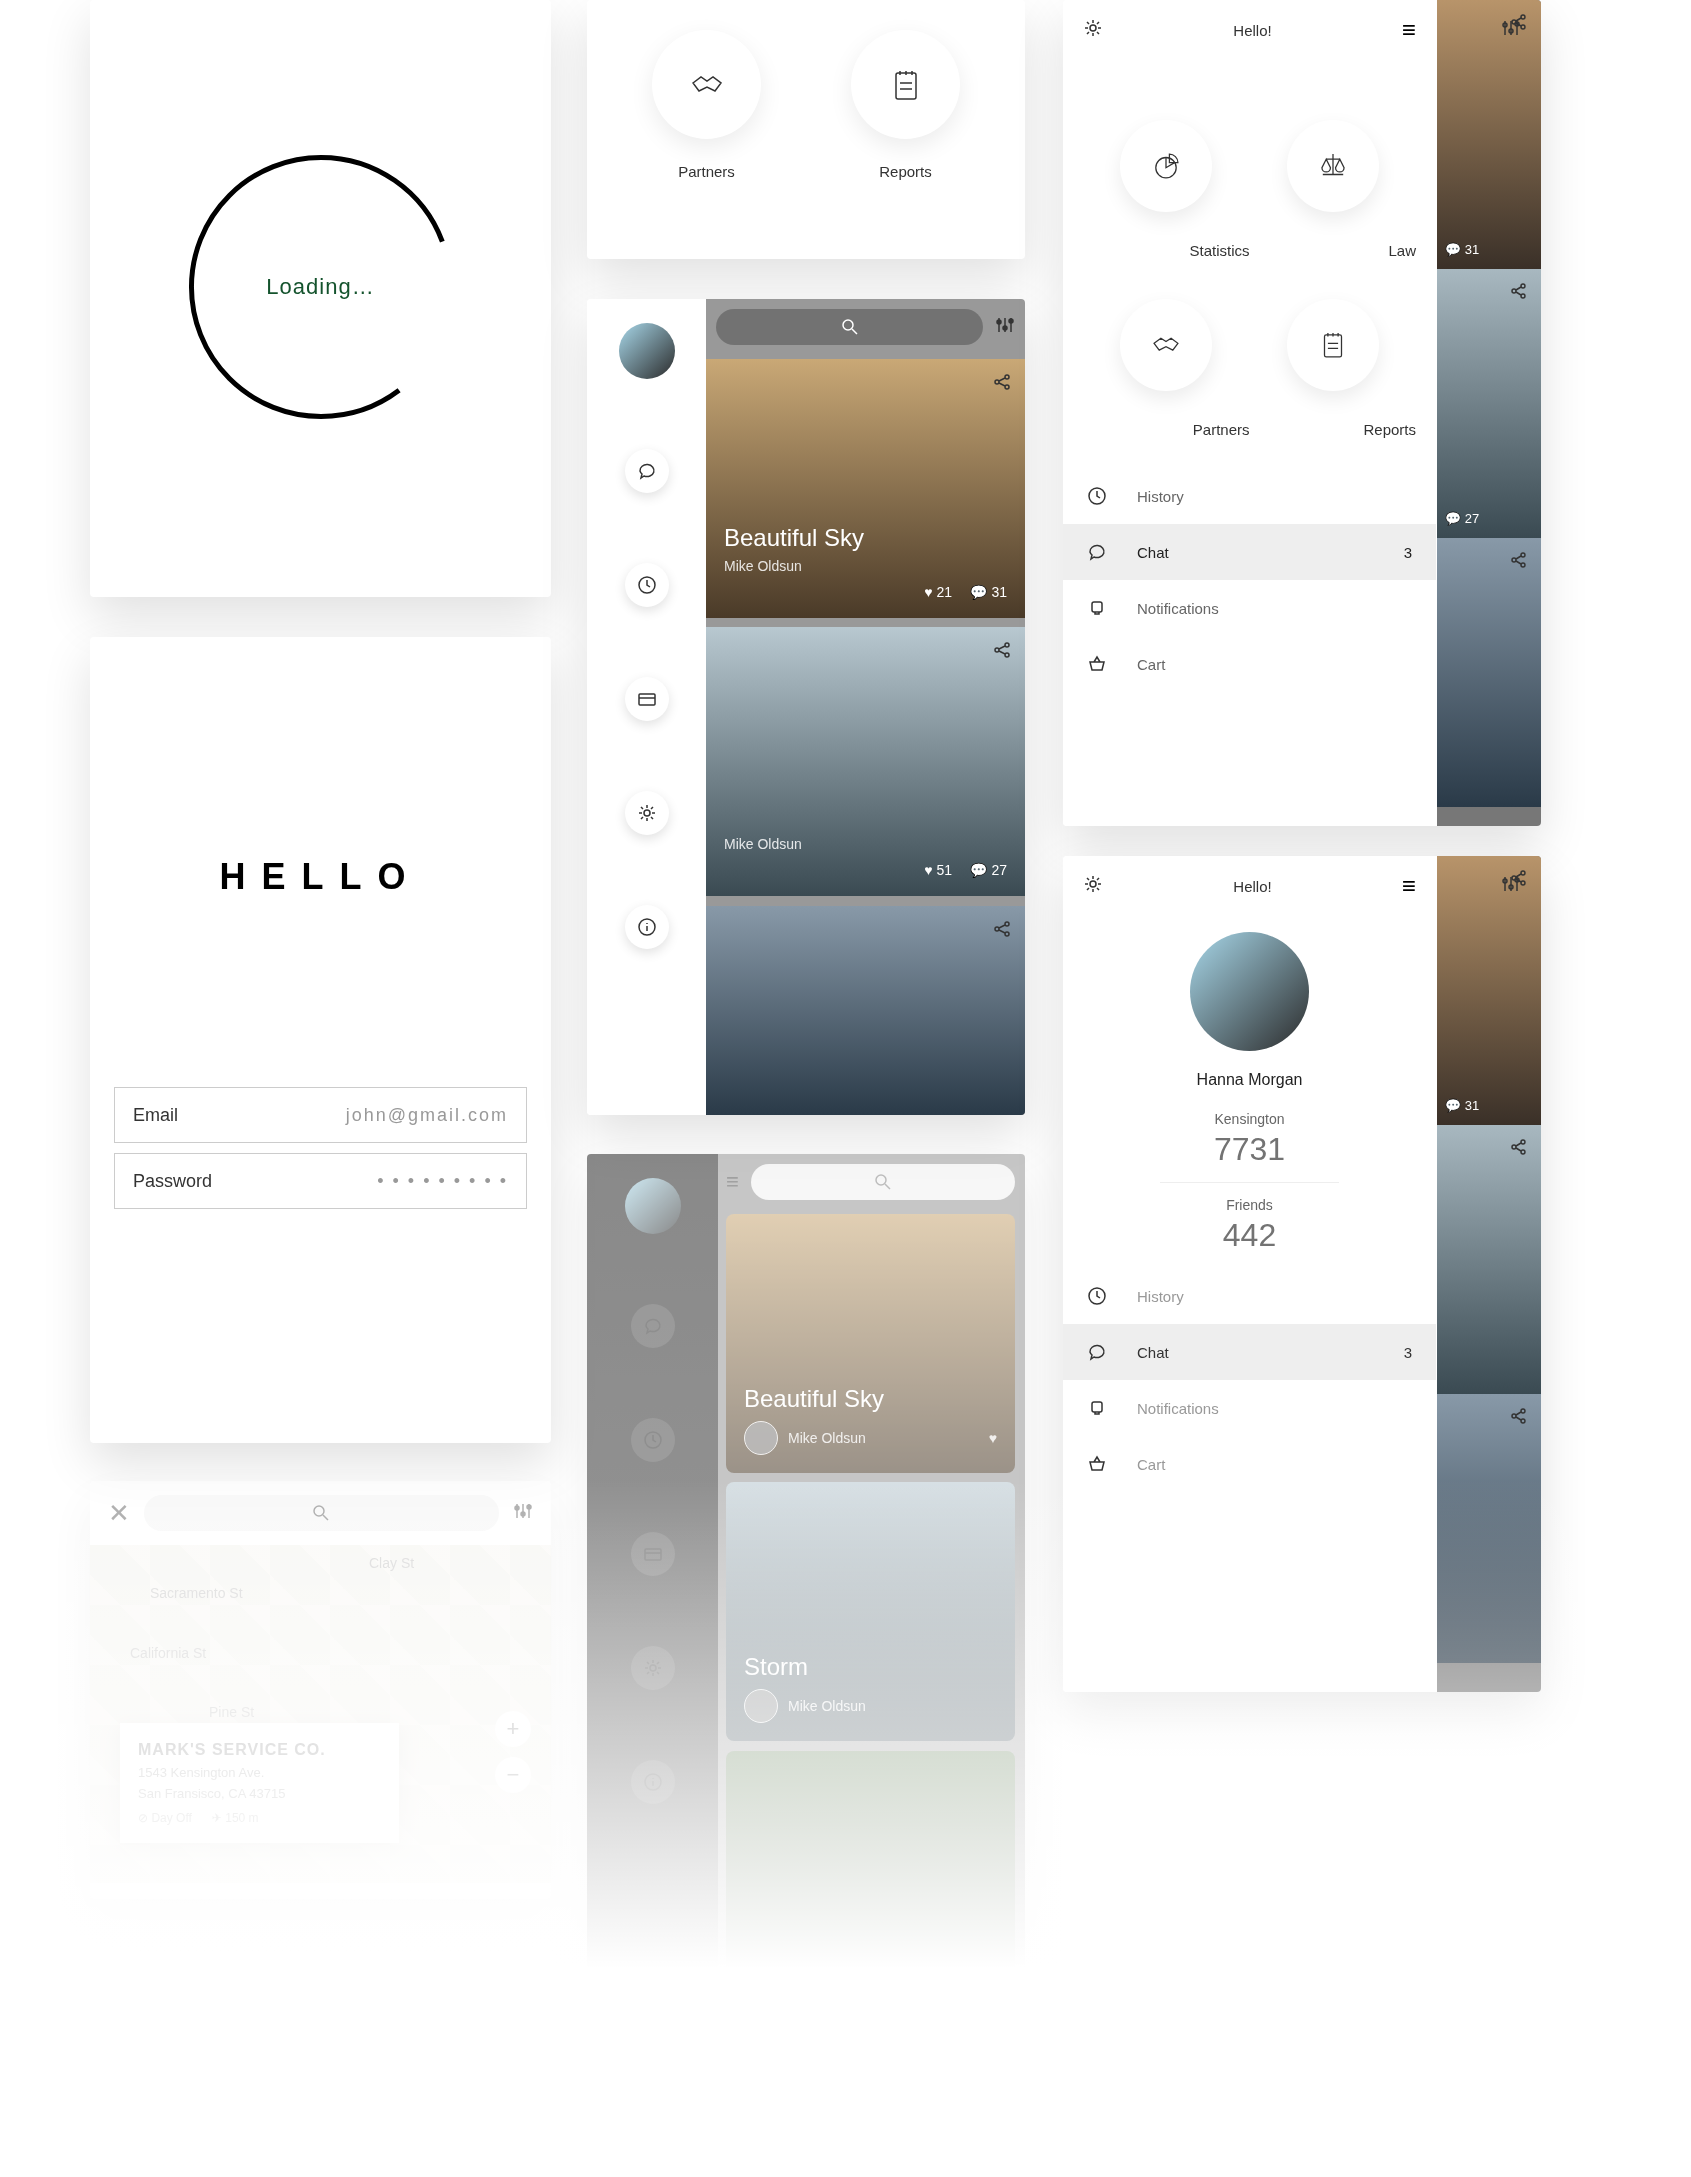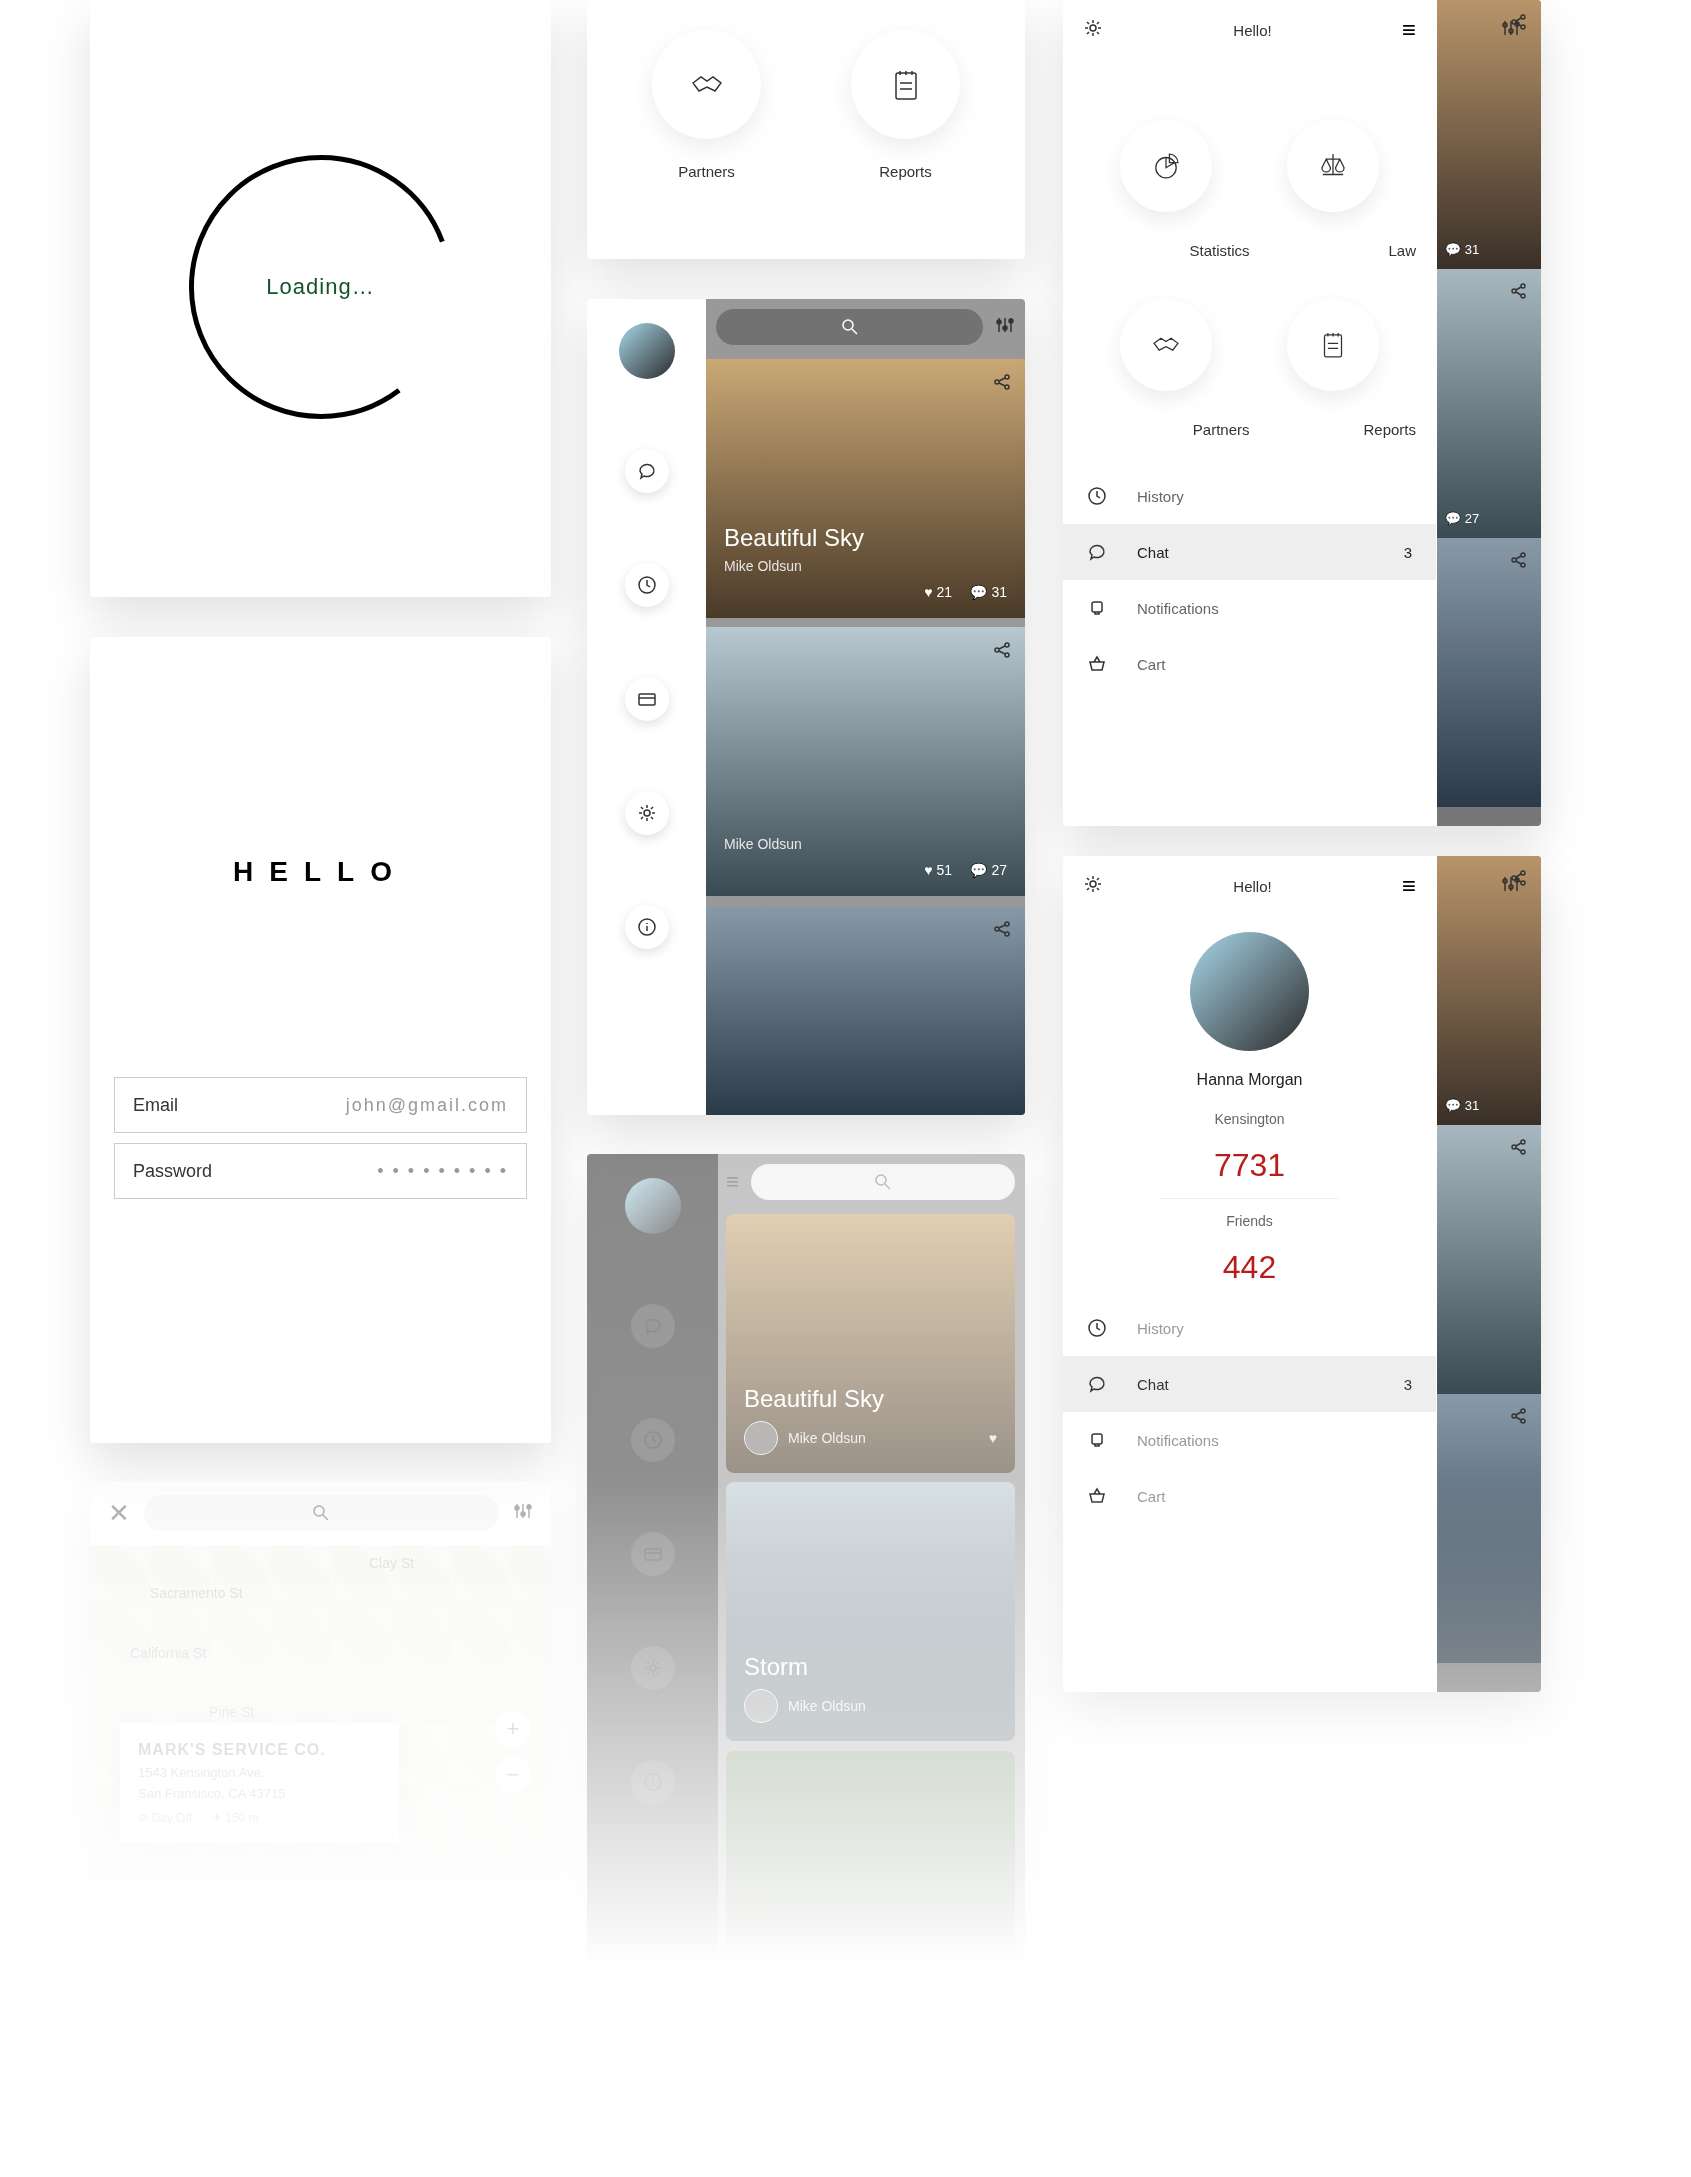--- a/index.html
+++ b/index.html
@@ -7,21 +7,21 @@
 
 .screen { position: absolute; background: #fff; box-shadow: 0 20px 50px rgba(0,0,0,0.12); border-radius: 4px; overflow: hidden; }
 
 
 .s1 { left: 90px; top: 0; width: 461px; height: 597px; }
 .loading-circle { position: absolute; left: 50%; top: 48%; transform: translate(-50%, -50%); }
 .loading-text { position: absolute; left: 50%; top: 48%; transform: translate(-50%, -50%); font-size: 22px; color: #14532d; letter-spacing: 1px; }
 
 
 .s2 { left: 90px; top: 637px; width: 461px; height: 806px; }
-.s2 .logo { text-align: center; font-size: 28px; font-weight: 700; letter-spacing: 16px; margin-top: 219px; }
+.s2 .logo { text-align: center; font-size: 36px; font-weight: 700; letter-spacing: 16px; margin-top: 219px; }
 .s2 .inputs { margin: 189px 24px 0; }
 .s2 .field { border: 1px solid #ccc; height: 56px; display: flex; align-items: center; justify-content: space-between; padding: 0 18px; margin-bottom: 10px; font-size: 18px; }
 .s2 .field .label { color: #333; }
 .s2 .field .value { color: #999; letter-spacing: 2px; }
 .s2 .buttons { margin: 129px 24px 0; }
 .s2 .btn { height: 48px; background: #3a3a3a; color: #fff; display: flex; align-items: center; justify-content: center; font-size: 16px; margin-bottom: 10px; }
 .s2 .btn .fb-icon { width: 20px; height: 20px; background: #fff; border-radius: 3px; margin-right: 10px; display: flex; align-items: center; justify-content: center; color: #3a3a3a; font-weight: bold; font-size: 14px; }
 
 
 .s3 { left: 90px; top: 1481px; width: 461px; height: 418px; opacity: 0.4; }
@@ -109,21 +109,21 @@
 .s8 .bg-feed .mini3 { background: linear-gradient(180deg, #8899a8, #2a3a48); }
 .s8 .bg-feed .mini .stats { position: absolute; bottom: 12px; left: 8px; right: 8px; color: #fff; font-size: 13px; display: flex; gap: 8px; }
 .s8 .drawer { position: absolute; left: 0; top: 0; width: 373px; height: 100%; background: #fff; }
 .s8 .header { display: flex; align-items: center; justify-content: space-between; padding: 16px 20px; }
 .s8 .header .title { font-size: 15px; color: #333; }
 .s8 .profile { text-align: center; padding: 16px 0 8px; }
 .s8 .profile .av { width: 119px; height: 119px; border-radius: 50%; background: linear-gradient(135deg, #a8d8ea, #2a2a2a); margin: 0 auto 20px; }
 .s8 .profile .name { font-size: 16px; color: #222; }
 .s8 .stat { text-align: center; padding: 14px 0; border-bottom: 1px solid #eee; width: 179px; margin: 0 auto; }
 .s8 .stat .lbl { font-size: 14px; color: #666; }
-.s8 .stat .val { font-size: 32px; font-weight: 500; color: #b91c1c; margin-top: 20px; }
+.s8 .stat .val { font-size: 32px; font-weight: 500; color: #737373; margin-top: 4px; }
 .s8 .menuitem { display: flex; align-items: center; padding: 18px 24px; font-size: 15px; color: #999; }
 .s8 .menuitem.active { background: #eee; color: #333; font-weight: 500; }
 .s8 .menuitem .ico { width: 28px; margin-right: 22px; display: flex; }
 .s8 .menuitem .badge { margin-left: auto; }
 
 
 .fade { position: absolute; left: 0; right: 0; bottom: 0; height: 697px; background: linear-gradient(180deg, rgba(255,255,255,0), #fff 70%); pointer-events: none; }
 
 svg { stroke: #333; stroke-width: 1.5; fill: none; }
 </style>

